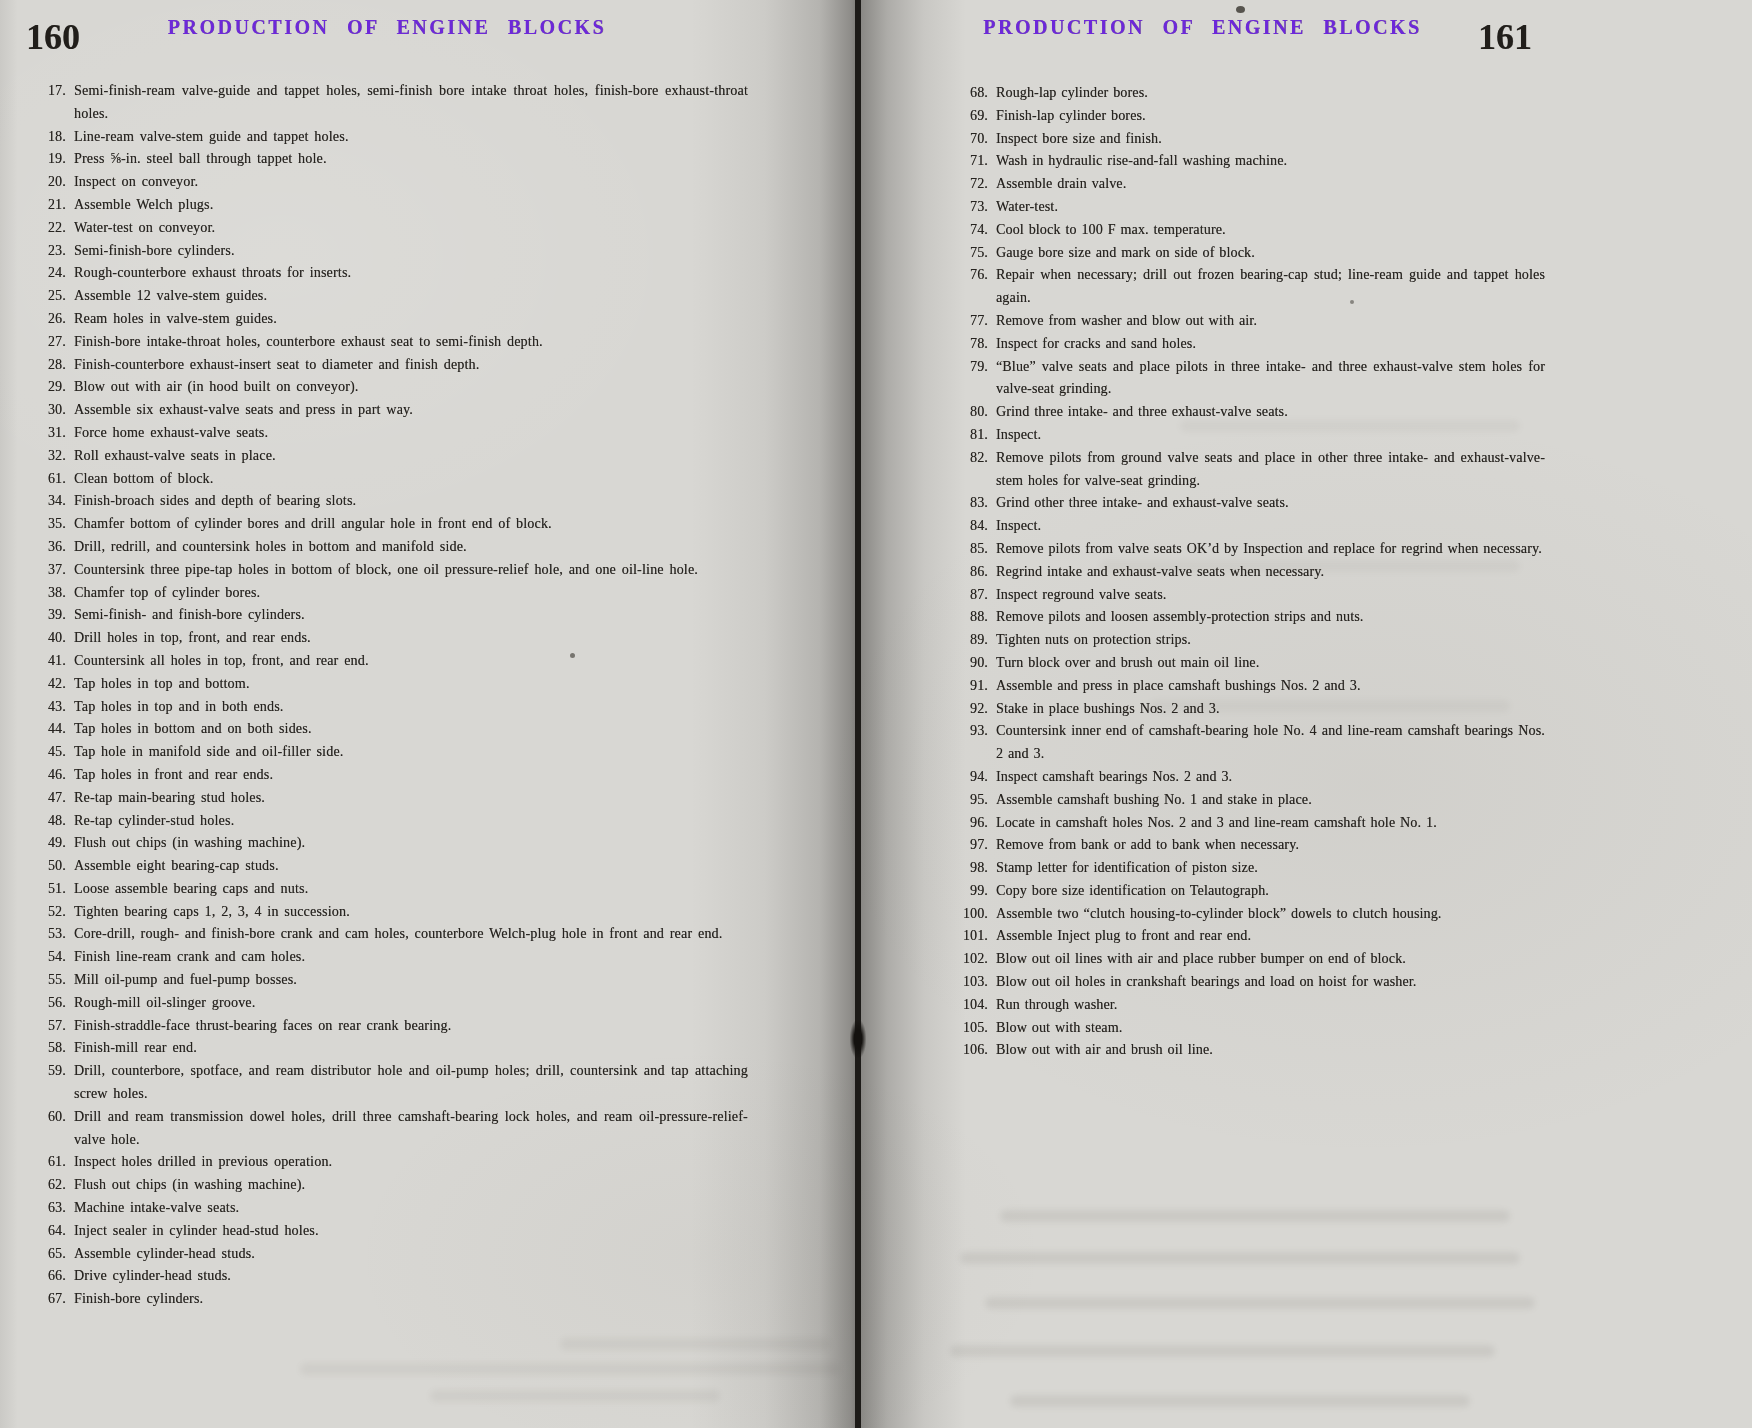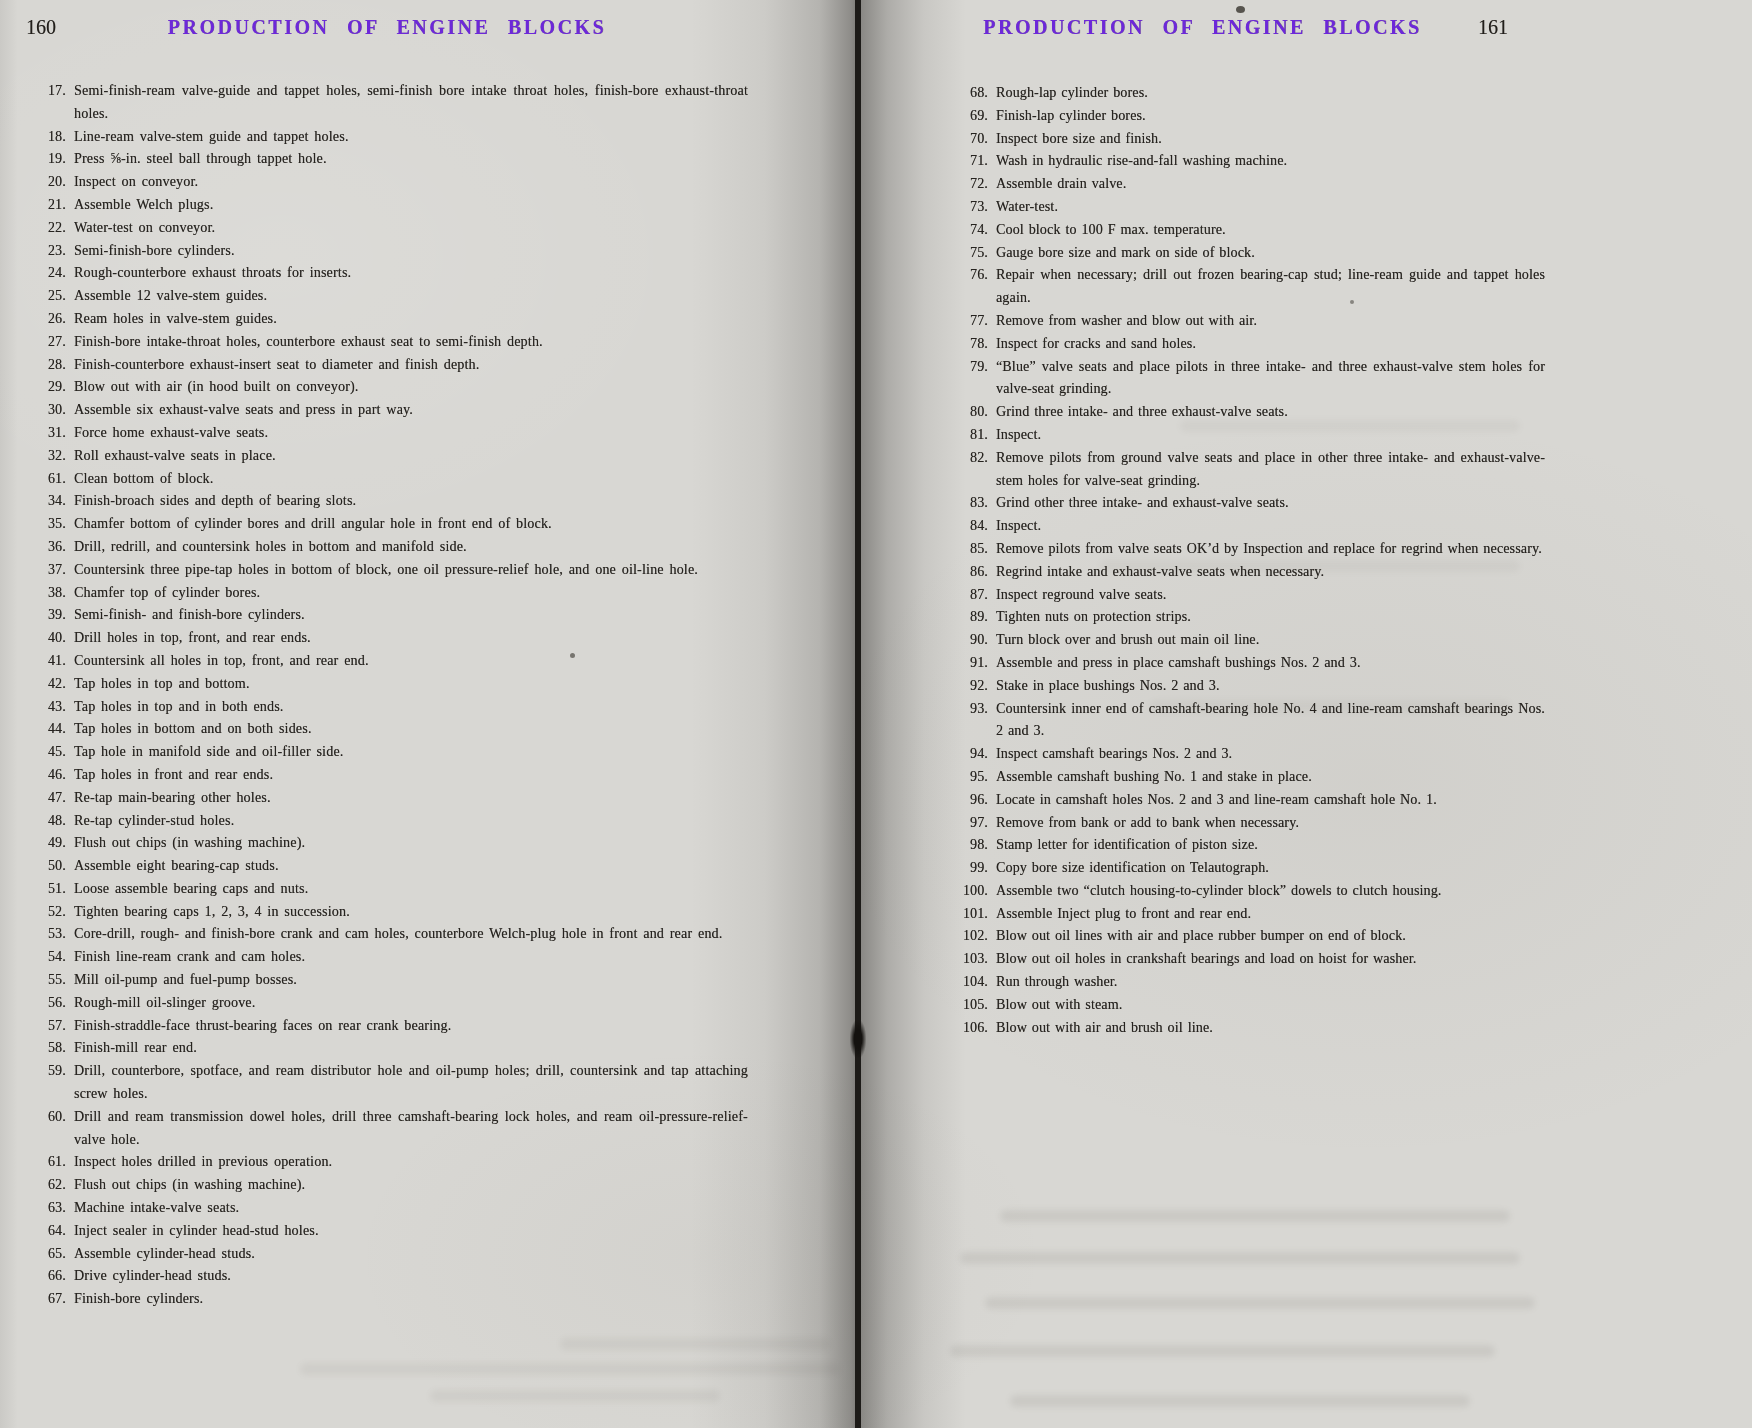--- a/index.html
+++ b/index.html
@@ -26,21 +26,21 @@
     background:linear-gradient(to right, rgba(20,18,15,.07), rgba(20,18,15,0));}
 
   
   .running-head{
     position:absolute;top:16px;font-size:20px;font-weight:700;
     letter-spacing:2.5px;word-spacing:10px;color:#6d28d9;
     text-shadow:.3px .3px .5px rgba(33,30,26,.45);
   }
   .head-left{left:26px;width:722px;text-align:center;}
   .head-right{left:940px;width:605px;text-align:center;padding-right:80px;box-sizing:border-box;}
-  .pagenum{position:absolute;top:16px;font-size:20px;font-weight:400;color:#211e1a;
+  .pagenum{position:absolute;top:16px;font-size:36px;font-weight:700;color:#211e1a;
     text-shadow:.3px .3px .5px rgba(33,30,26,.45);}
   .pagenum-left{left:26px;}
   .pagenum-right{left:1478px;}
 
   
   .oplist{position:absolute;font-size:14px;line-height:22.8px;}
   .oplist .row{display:grid;grid-template-columns:var(--numw) 1fr;column-gap:8px;}
   .oplist .num{text-align:right;white-space:nowrap;}
   .oplist .txt{text-align:justify;text-align-last:left;}
   .list-left{left:26px;top:80px;width:722px;--numw:40px;word-spacing:2px;letter-spacing:.2px;}
@@ -211,21 +211,21 @@
         <span class="txt">Tap hole in manifold side and oil-filler side.</span>
       </div>
 
       <div class="row">
         <span class="num">46.</span>
         <span class="txt">Tap holes in front and rear ends.</span>
       </div>
 
       <div class="row">
         <span class="num">47.</span>
-        <span class="txt">Re-tap main-bearing other holes.</span>
+        <span class="txt">Re-tap main-bearing stud holes.</span>
       </div>
 
       <div class="row">
         <span class="num">48.</span>
         <span class="txt">Re-tap cylinder-stud holes.</span>
       </div>
 
       <div class="row">
         <span class="num">49.</span>
         <span class="txt">Flush out chips (in washing machine).</span>
@@ -420,20 +420,24 @@
       <div class="row">
         <span class="num">86.</span>
         <span class="txt">Regrind intake and exhaust-valve seats when necessary.</span>
       </div>
 
       <div class="row">
         <span class="num">87.</span>
         <span class="txt">Inspect reground valve seats.</span>
       </div>
 
+      <div class="row">
+        <span class="num">88.</span>
+        <span class="txt">Remove pilots and loosen assembly-protection strips and nuts.</span>
+      </div>
 
       <div class="row">
         <span class="num">89.</span>
         <span class="txt">Tighten nuts on protection strips.</span>
       </div>
 
       <div class="row">
         <span class="num">90.</span>
         <span class="txt">Turn block over and brush out main oil line.</span>
       </div>

